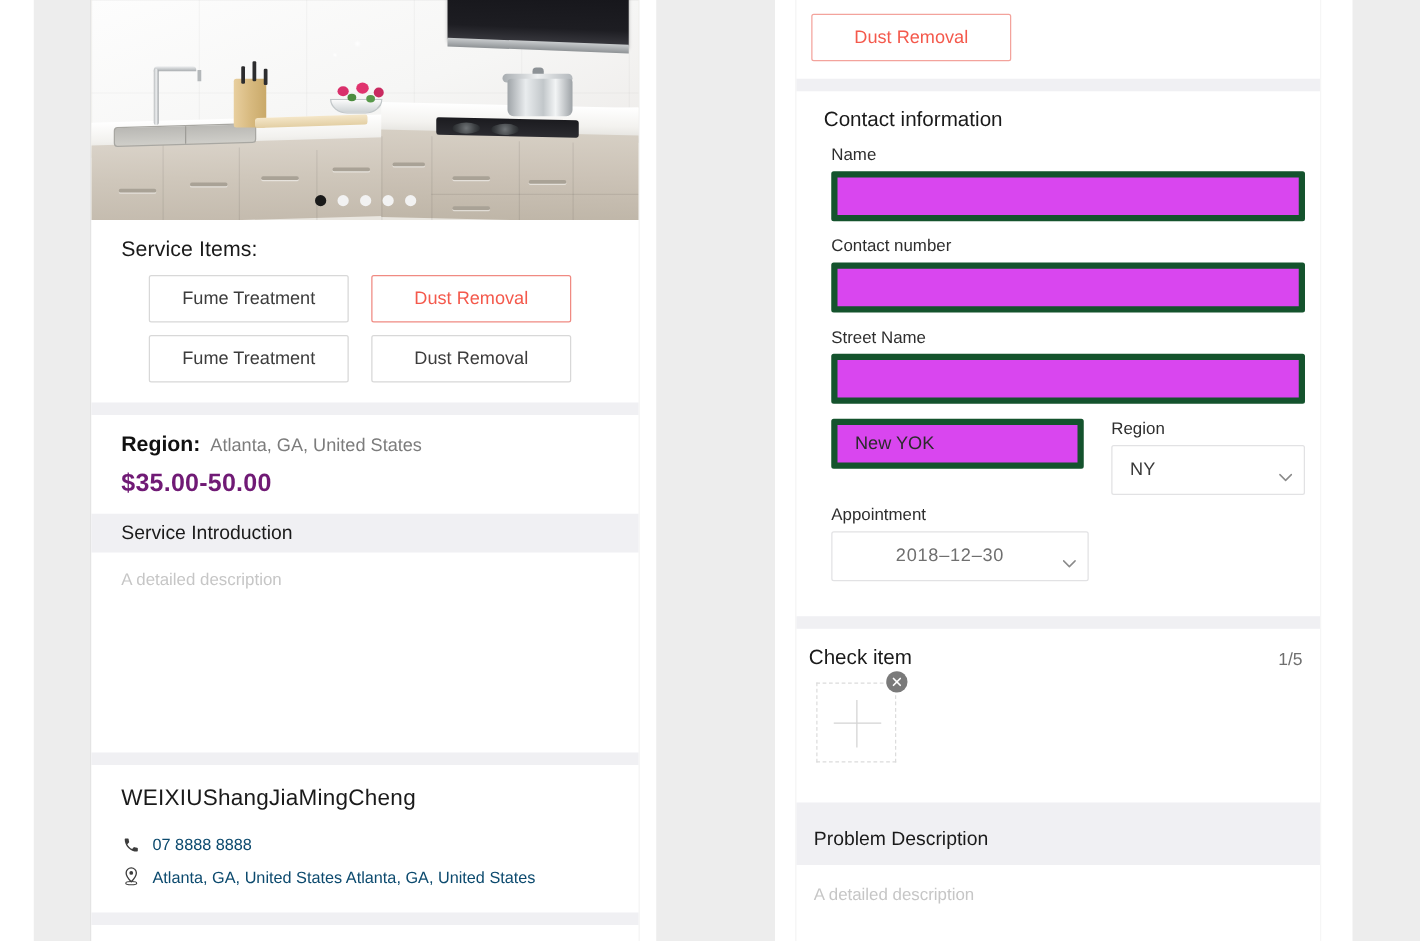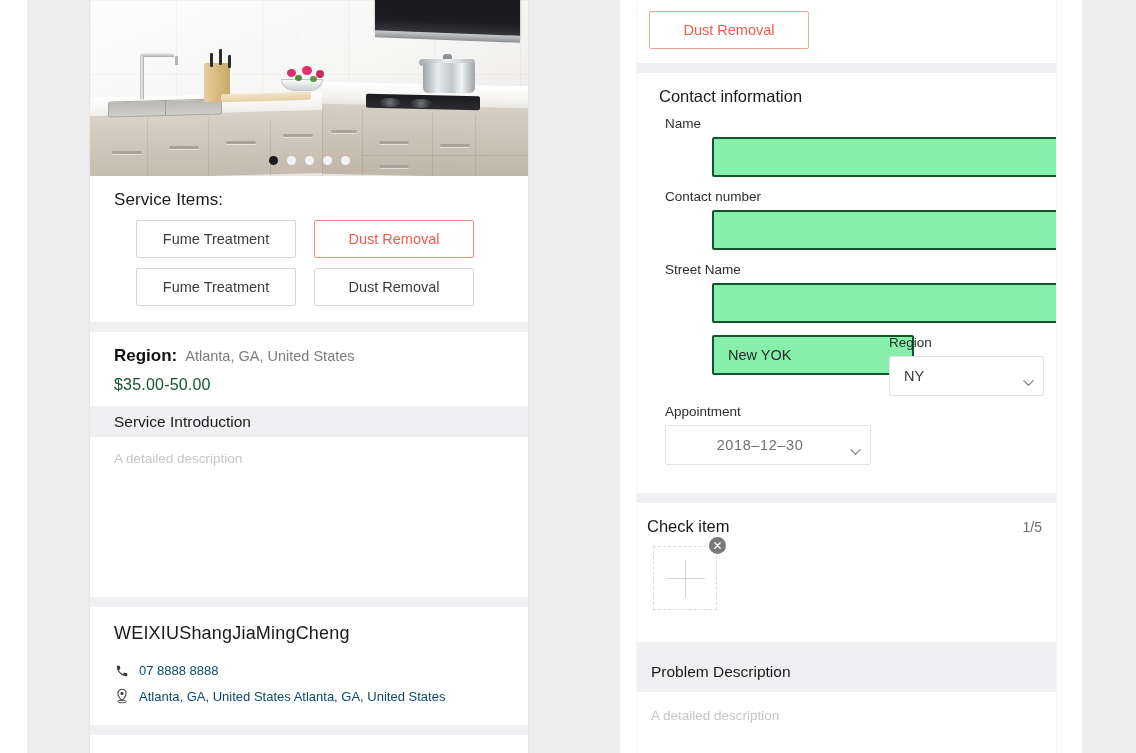--- a/index.html
+++ b/index.html
@@ -19,21 +19,21 @@
     background: #ededed;
   }
 
   
   .panel {
     position: absolute;
     top: 0;
     background: #ffffff;
     overflow: hidden;
   }
-  .panel-left  { left: 90px;  width: 438px; height: 753px; box-shadow: 0 0 0 1px rgba(0,0,0,0.035); }
+  .panel-left  { left: 73px;  width: 438px; height: 753px; box-shadow: 0 0 0 1px rgba(0,0,0,0.035); }
   .panel-right { left: 637px; width: 419px; height: 753px; box-shadow: 0 0 0 1px rgba(0,0,0,0.035); }
 
   
   .edge-strip { position: absolute; top: 0; height: 753px; background: #fff; }
   .edge-left-far  { left: 0px;    width: 27px; }
   .edge-mid-a     { left: 511px;  width: 14px; }
   .edge-mid-b     { left: 620px;  width: 17px; }
   .edge-right-far { left: 1056px; width: 26px; }
 
   
@@ -150,21 +150,21 @@
     cursor: pointer; user-select: none;
   }
   .chip.selected { border-color: #f08a82; color: #f4594c; }
 
   .region-row {
     display: flex; align-items: baseline; gap: 8px;
     padding: 14px 0 0 0;
   }
   .region-label { font-size: 17px; color: #111; font-weight: 700; }
   .region-value { font-size: 14.5px; color: #7c7c7c; }
-  .price { font-size: 16px; color: #14532d; font-weight: 400; padding: 10px 0 12px 0; letter-spacing: .2px; }
+  .price { font-size: 20px; color: #701a75; font-weight: 700; padding: 10px 0 12px 0; letter-spacing: .2px; }
 
   .sec-head {
     background: #f0f0f3; height: 31px;
     display: flex; align-items: center;
     padding-left: 24px;
     font-size: 15.5px; color: #1a1a1a;
   }
   .sec-body-ph {
     font-size: 13.5px; color: #c6c6c6;
     padding: 14px 24px 0 24px;
@@ -193,27 +193,26 @@
   }
 
   .rp-section-title {
     font-size: 16.5px; color: #1a1a1a;
     padding: 14px 0 10px 10px;
   }
   .field { padding: 0 0 4px 16px; }
   .field-label { font-size: 13.5px; color: #2e2e2e; padding-bottom: 6px; }
   .field-input {
     width: 100%; height: 40px;
-    border: 2px solid #14532d; border-radius: 2px;
-    background: #86efac;
+    border: 5px solid #14532d; border-radius: 2px;
+    background: #d946ef;
     font-size: 14.5px; color: #2b2b2b;
     font-family: "Liberation Sans", sans-serif;
     padding: 0 14px;
     outline: none;
-    margin-left: 47px;
   }
   .field-input::placeholder { color: #c6c6c6; }
 
   .field-row { display: flex; gap: 22px; padding: 8px 0 0 16px; }
   .field-col-city { width: 206px; }
   .field-col-state { width: 158px; }
   .field-col-appt { width: 206px; }
   .field-row .field { padding: 0; }
 
   .select-wrap { position: relative; }

